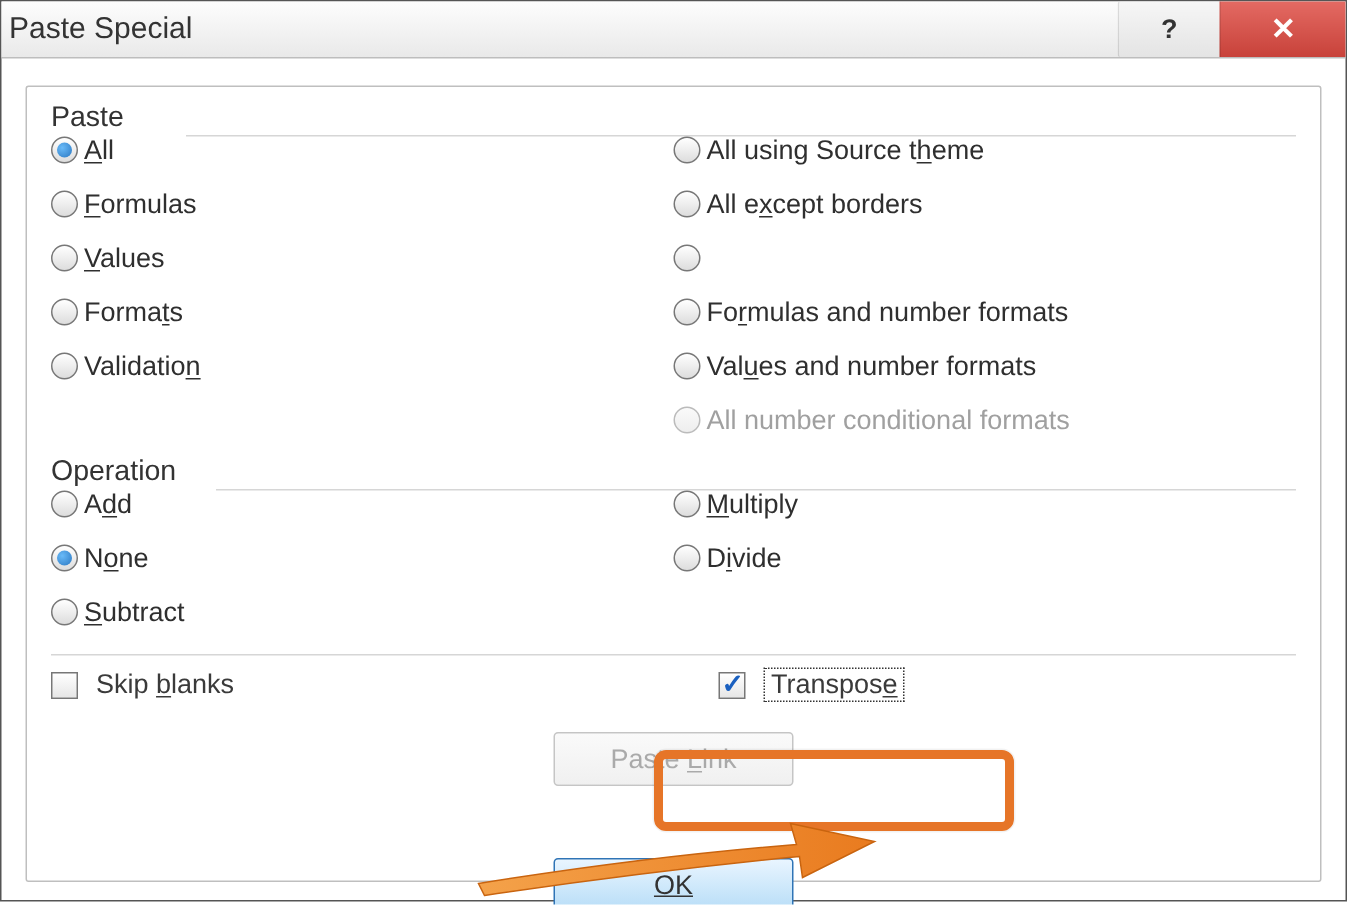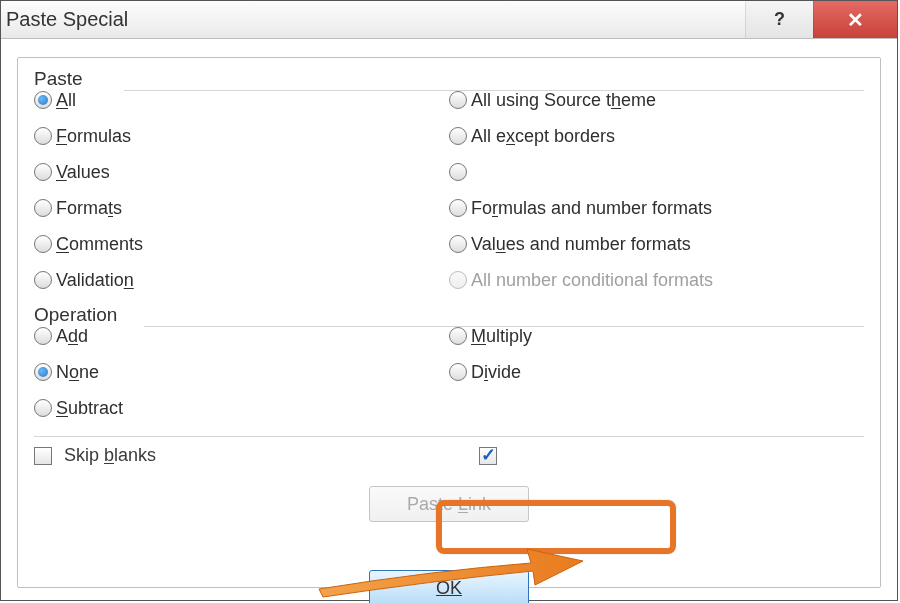--- a/index.html
+++ b/index.html
@@ -227,24 +227,20 @@
           <div class="radio-row">
             <div class="radio"></div>
             <span><span class="u">V</span>alues</span>
           </div>
           <div class="radio-row">
             <div class="radio"></div>
             <span>Forma<span class="u">t</span>s</span>
           </div>
           <div class="radio-row">
             <div class="radio"></div>
-            <span><span class="u">C</span>omments</span>
-          </div>
-          <div class="radio-row">
-            <div class="radio"></div>
             <span>Validatio<span class="u">n</span></span>
           </div>
         </div>
       <div class="col" id="paste-right">
           <div class="radio-row">
             <div class="radio"></div>
             <span>All using Source t<span class="u">h</span>eme</span>
           </div>
           <div class="radio-row">
             <div class="radio"></div>
@@ -299,20 +295,21 @@
 
     <div class="divider"></div>
 
     <div class="bottom-row">
       <div class="bottom-left">
         <div class="checkbox" id="skip-cb"></div>
         <span id="skip-lbl">Skip <span class="u">b</span>lanks</span>
       </div>
       <div class="bottom-right" style="position:relative;">
         <div class="checkbox checked" id="trans-cb"></div>
+        <span class="focus-box" id="trans-lbl">Transpos<span class="u">e</span></span>
       </div>
     </div>
 
     <div class="buttons-row">
       <div class="btn disabled">
         <span><span>Paste </span><span class="u">L</span><span>ink</span></span>
       </div>
       <div class="spacer"></div>
       <div class="btn default">OK</div>
       <div class="btn">Special</div>

